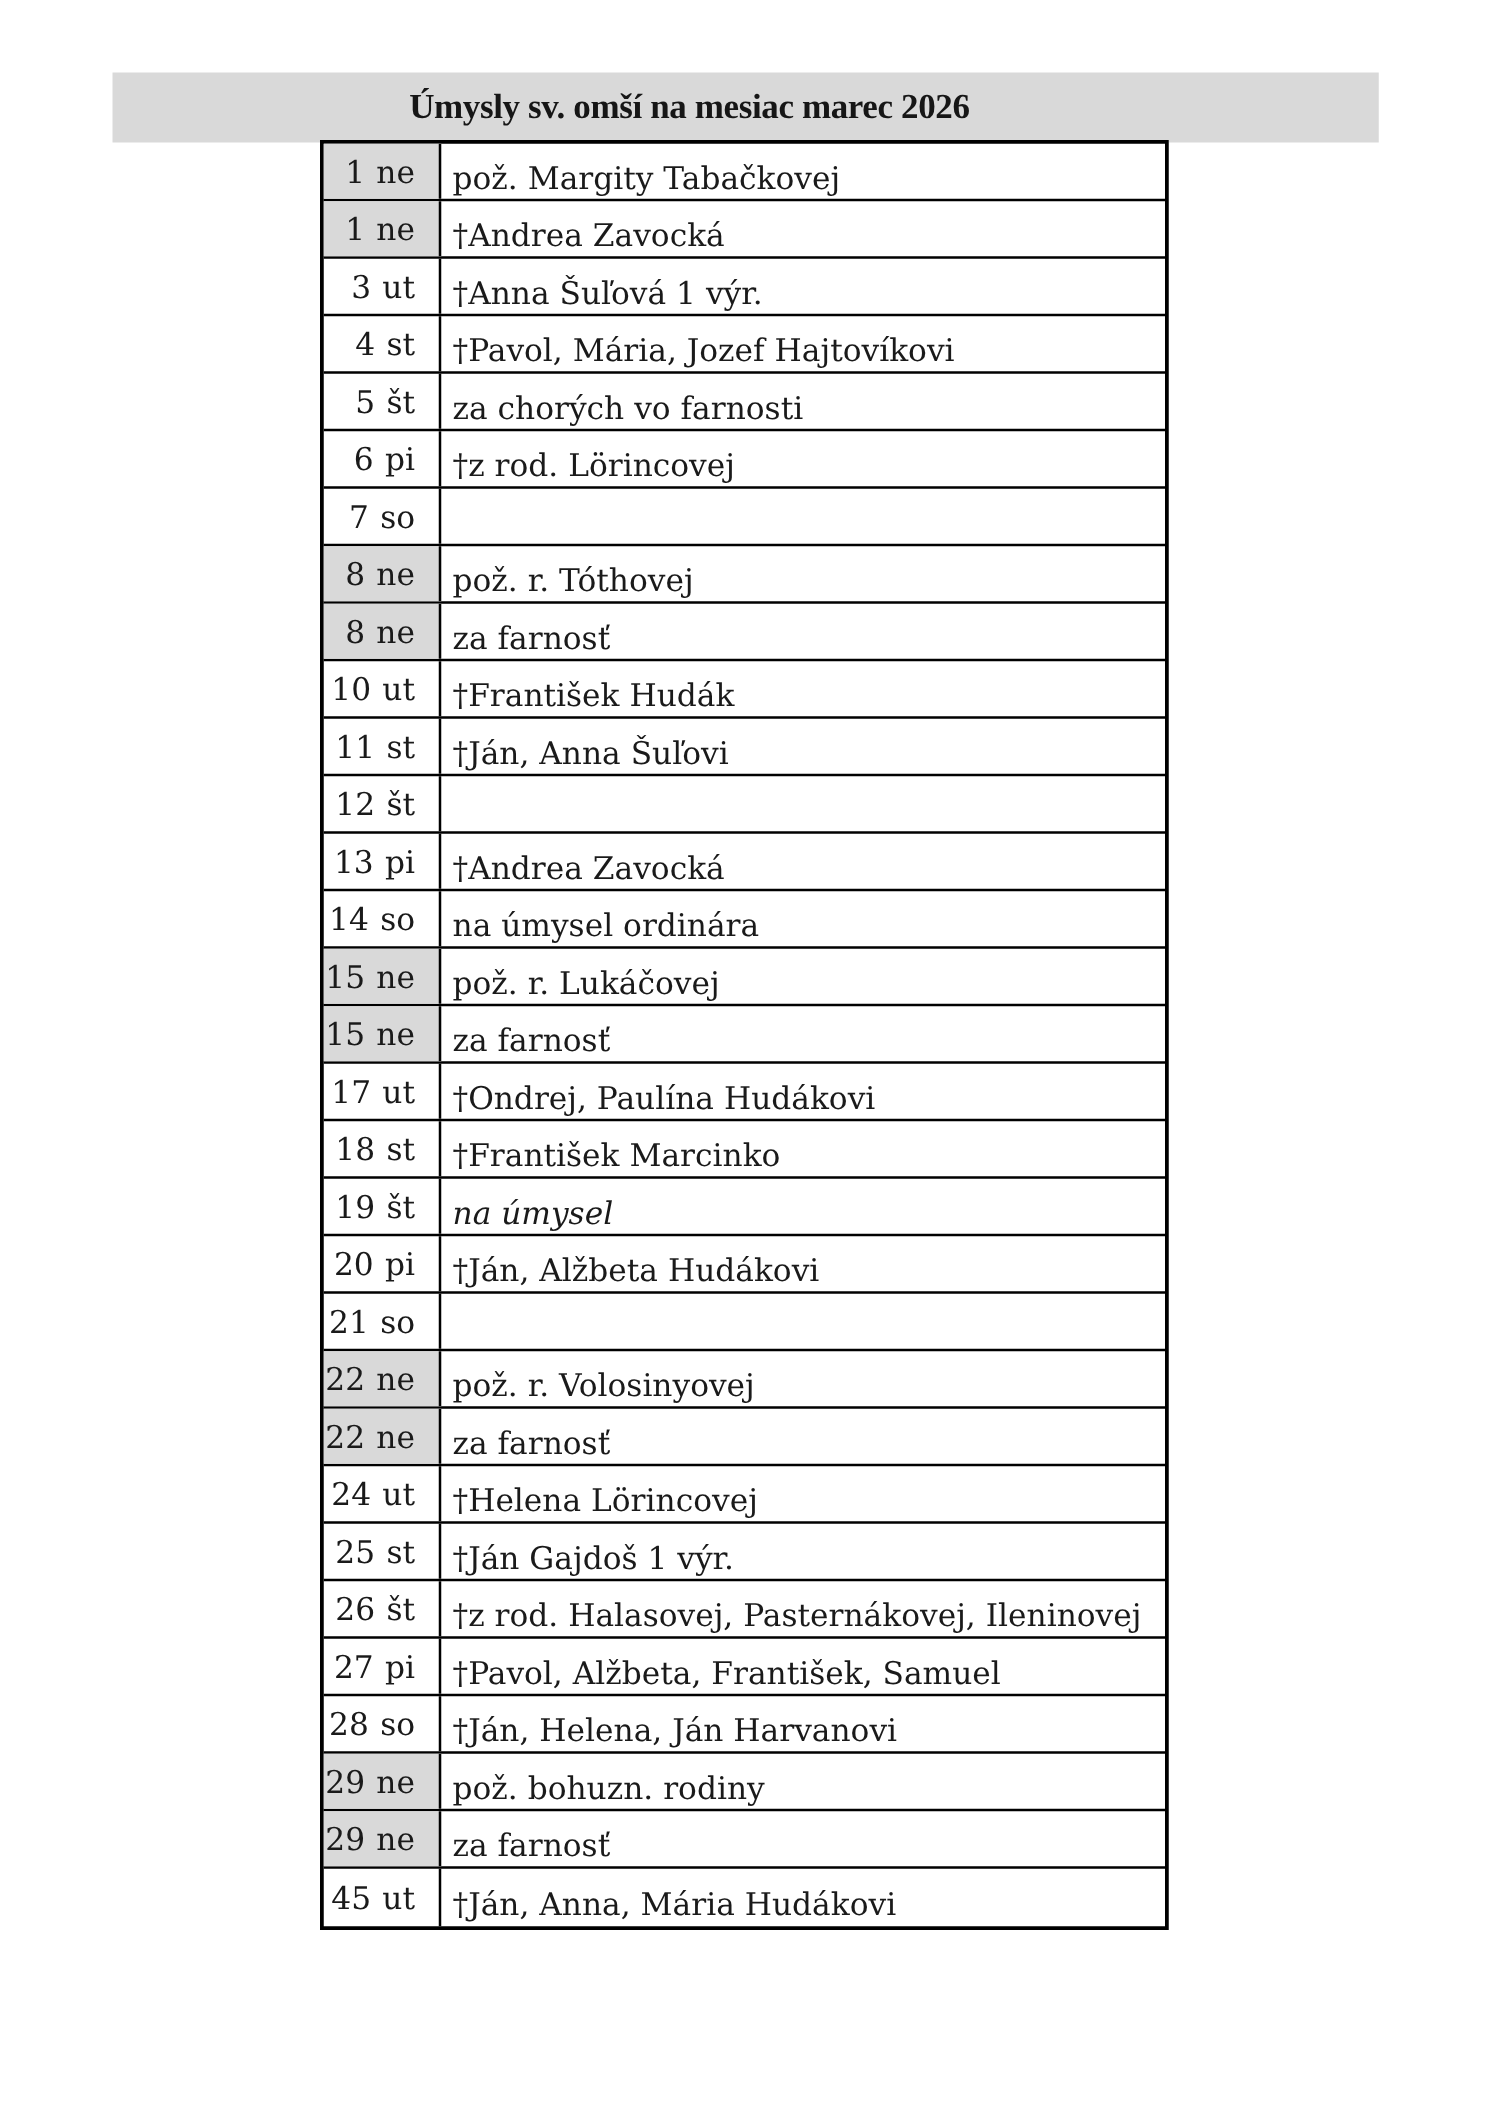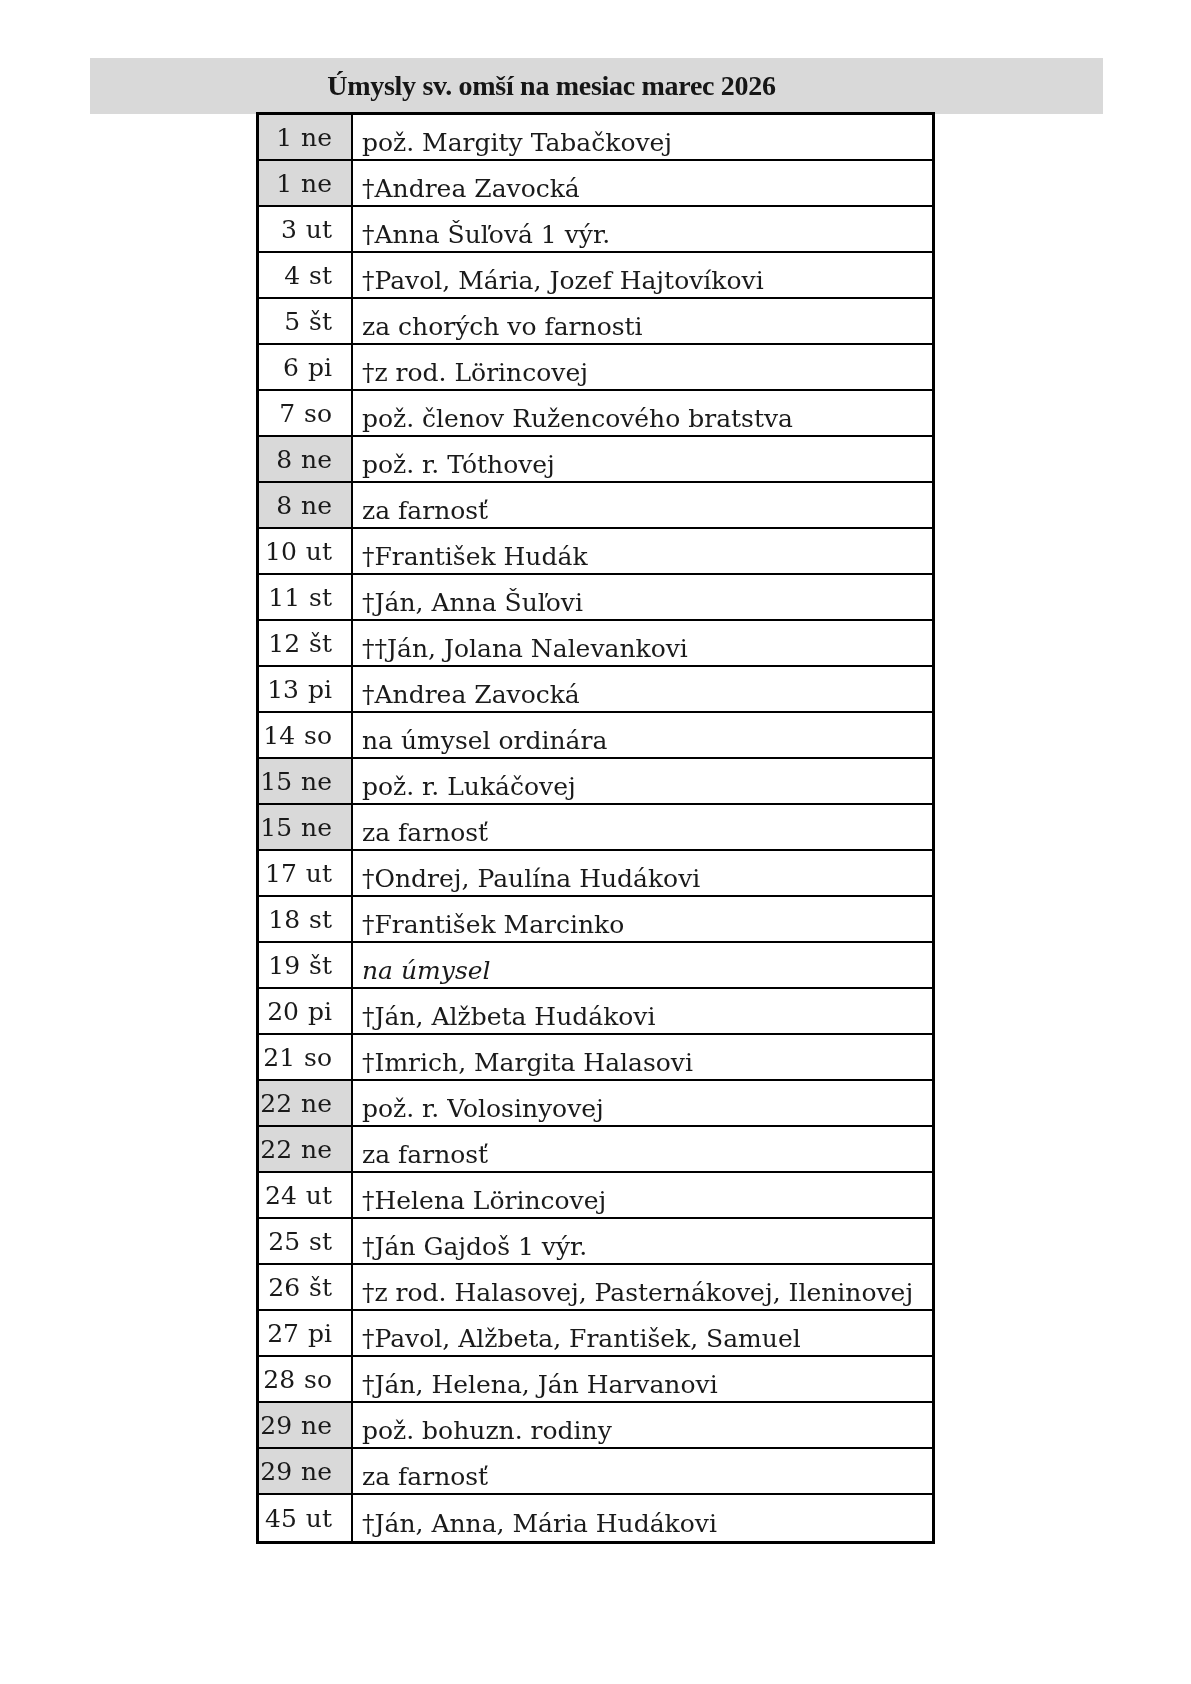--- a/index.html
+++ b/index.html
@@ -134,21 +134,20 @@
       <span class="dow">pi</span>
     </div>
     <div class="cell intent">†z rod. Lörincovej</div>
   </div>
 
   <div class="row">
     <div class="cell day">
       <span class="num">7</span>
       <span class="dow">so</span>
     </div>
-    <div class="cell intent">pož. členov Ružencového bratstva</div>
   </div>
 
   <div class="row">
     <div class="cell day sunday">
       <span class="num">8</span>
       <span class="dow">ne</span>
     </div>
     <div class="cell intent">pož. r. Tóthovej</div>
   </div>
 
@@ -174,21 +173,20 @@
       <span class="dow">st</span>
     </div>
     <div class="cell intent">†Ján, Anna Šuľovi</div>
   </div>
 
   <div class="row">
     <div class="cell day">
       <span class="num">12</span>
       <span class="dow">št</span>
     </div>
-    <div class="cell intent">††Ján, Jolana Nalevankovi</div>
   </div>
 
   <div class="row">
     <div class="cell day">
       <span class="num">13</span>
       <span class="dow">pi</span>
     </div>
     <div class="cell intent">†Andrea Zavocká</div>
   </div>
 
@@ -246,21 +244,20 @@
       <span class="dow">pi</span>
     </div>
     <div class="cell intent">†Ján, Alžbeta Hudákovi</div>
   </div>
 
   <div class="row">
     <div class="cell day">
       <span class="num">21</span>
       <span class="dow">so</span>
     </div>
-    <div class="cell intent">†Imrich, Margita Halasovi</div>
   </div>
 
   <div class="row">
     <div class="cell day sunday">
       <span class="num">22</span>
       <span class="dow">ne</span>
     </div>
     <div class="cell intent">pož. r. Volosinyovej</div>
   </div>
 

